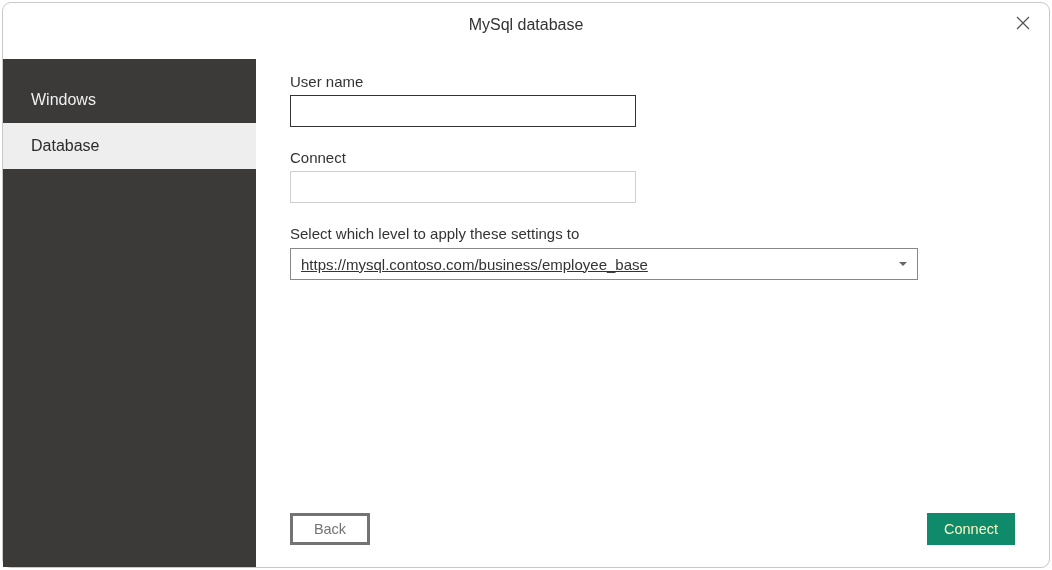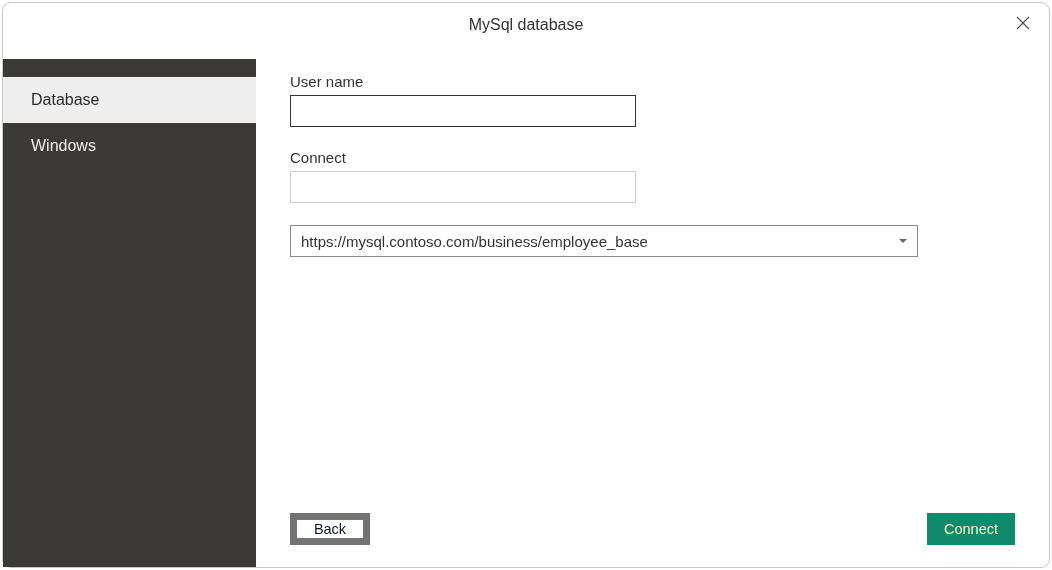--- a/index.html
+++ b/index.html
@@ -135,20 +135,21 @@
       width: 628px;
       height: 32px;
       border: 1px solid #888;
       display: flex;
       align-items: center;
       padding: 0 10px;
       cursor: pointer;
       position: relative;
       font-size: 15px;
       color: #333;
+      text-decoration: underline;
     }
     .select-wrap .caret {
       position: absolute;
       right: 10px;
       top: 50%;
       transform: translateY(-50%);
       width: 0;
       height: 0;
       border-left: 4px solid transparent;
       border-right: 4px solid transparent;
@@ -165,22 +166,22 @@
     .btn {
       height: 32px;
       min-width: 80px;
       padding: 0 16px;
       font-size: 14.5px;
       cursor: pointer;
       display: inline-flex;
       align-items: center;
       justify-content: center;
       background: #fff;
-      border: 7px solid #737373;
-      color: #0f172a;
+      border: 3px solid #737373;
+      color: #737373;
     }
     .btn.primary {
       background: #0f8a6b;
       border: 1px solid #0f8a6b;
       color: #fef9c3;
     }
     .footer .spacer {
       flex: 1;
     }
     .footer .btn + .btn {
@@ -198,36 +199,37 @@
         <svg viewBox="0 0 16 16" fill="none">
             <line x1="2" y1="2" x2="14" y2="14"></line>
             <line x1="14" y1="2" x2="2" y2="14"></line>
           </svg>
       </span>
     </div>
   </div>
 
   <div class="body">
     <div class="sidebar">
+      <div class="sidebar-item">
+        <span>Windows</span>
+      </div>
       <div class="sidebar-item active">
         <span>Database</span>
       </div>
-      <div class="sidebar-item">
-        <span>Windows</span>
-      </div>
     </div>
 
     <div class="main">
 
       <div class="field-label">User name</div>
       <input class="text-input" type="text" value="" style="">
 
       <div class="field-label">Connect</div>
       <input class="text-input light" type="password" value="" style="">
 
+      <div class="level-label">Select which level to apply these settings to</div>
       <div class="select-wrap">
         <span>https://mysql.contoso.com/business/employee_base</span>
         <span class="caret"></span>
       </div>
 
       <div class="footer">
         <button class="btn">Back</button>
         <div class="spacer"></div>
         <button class="btn primary">Connect</button>
       </div>

